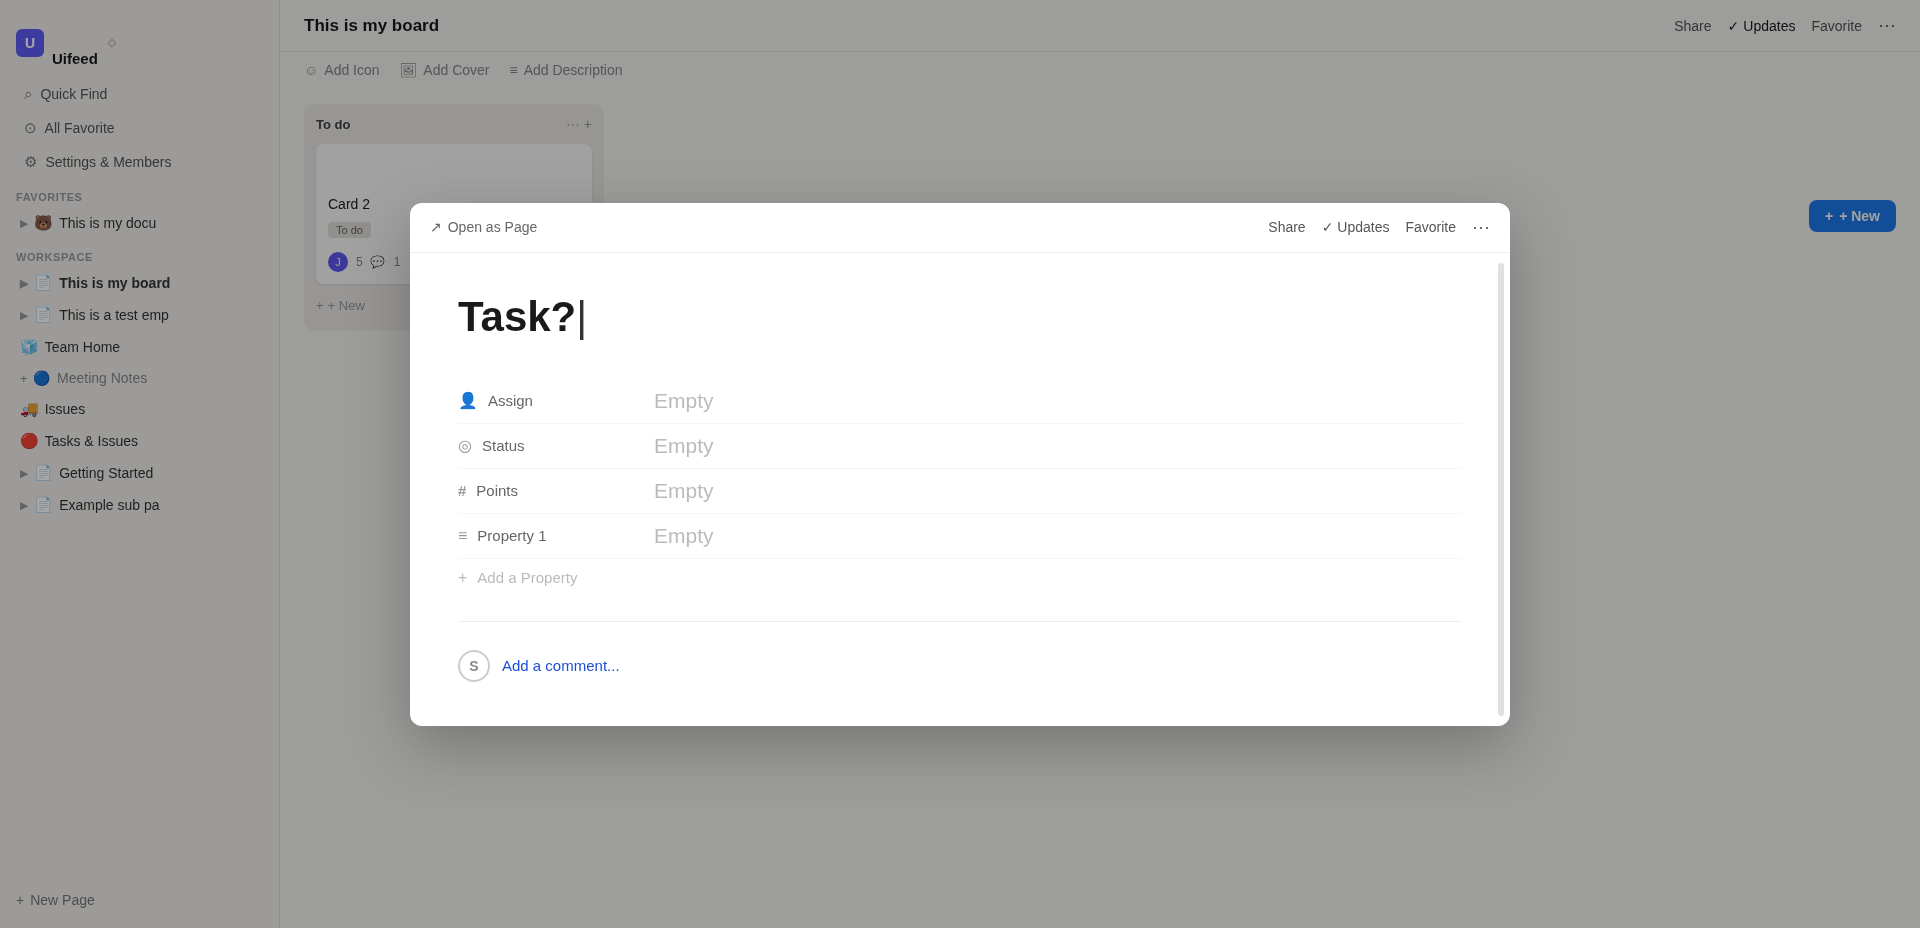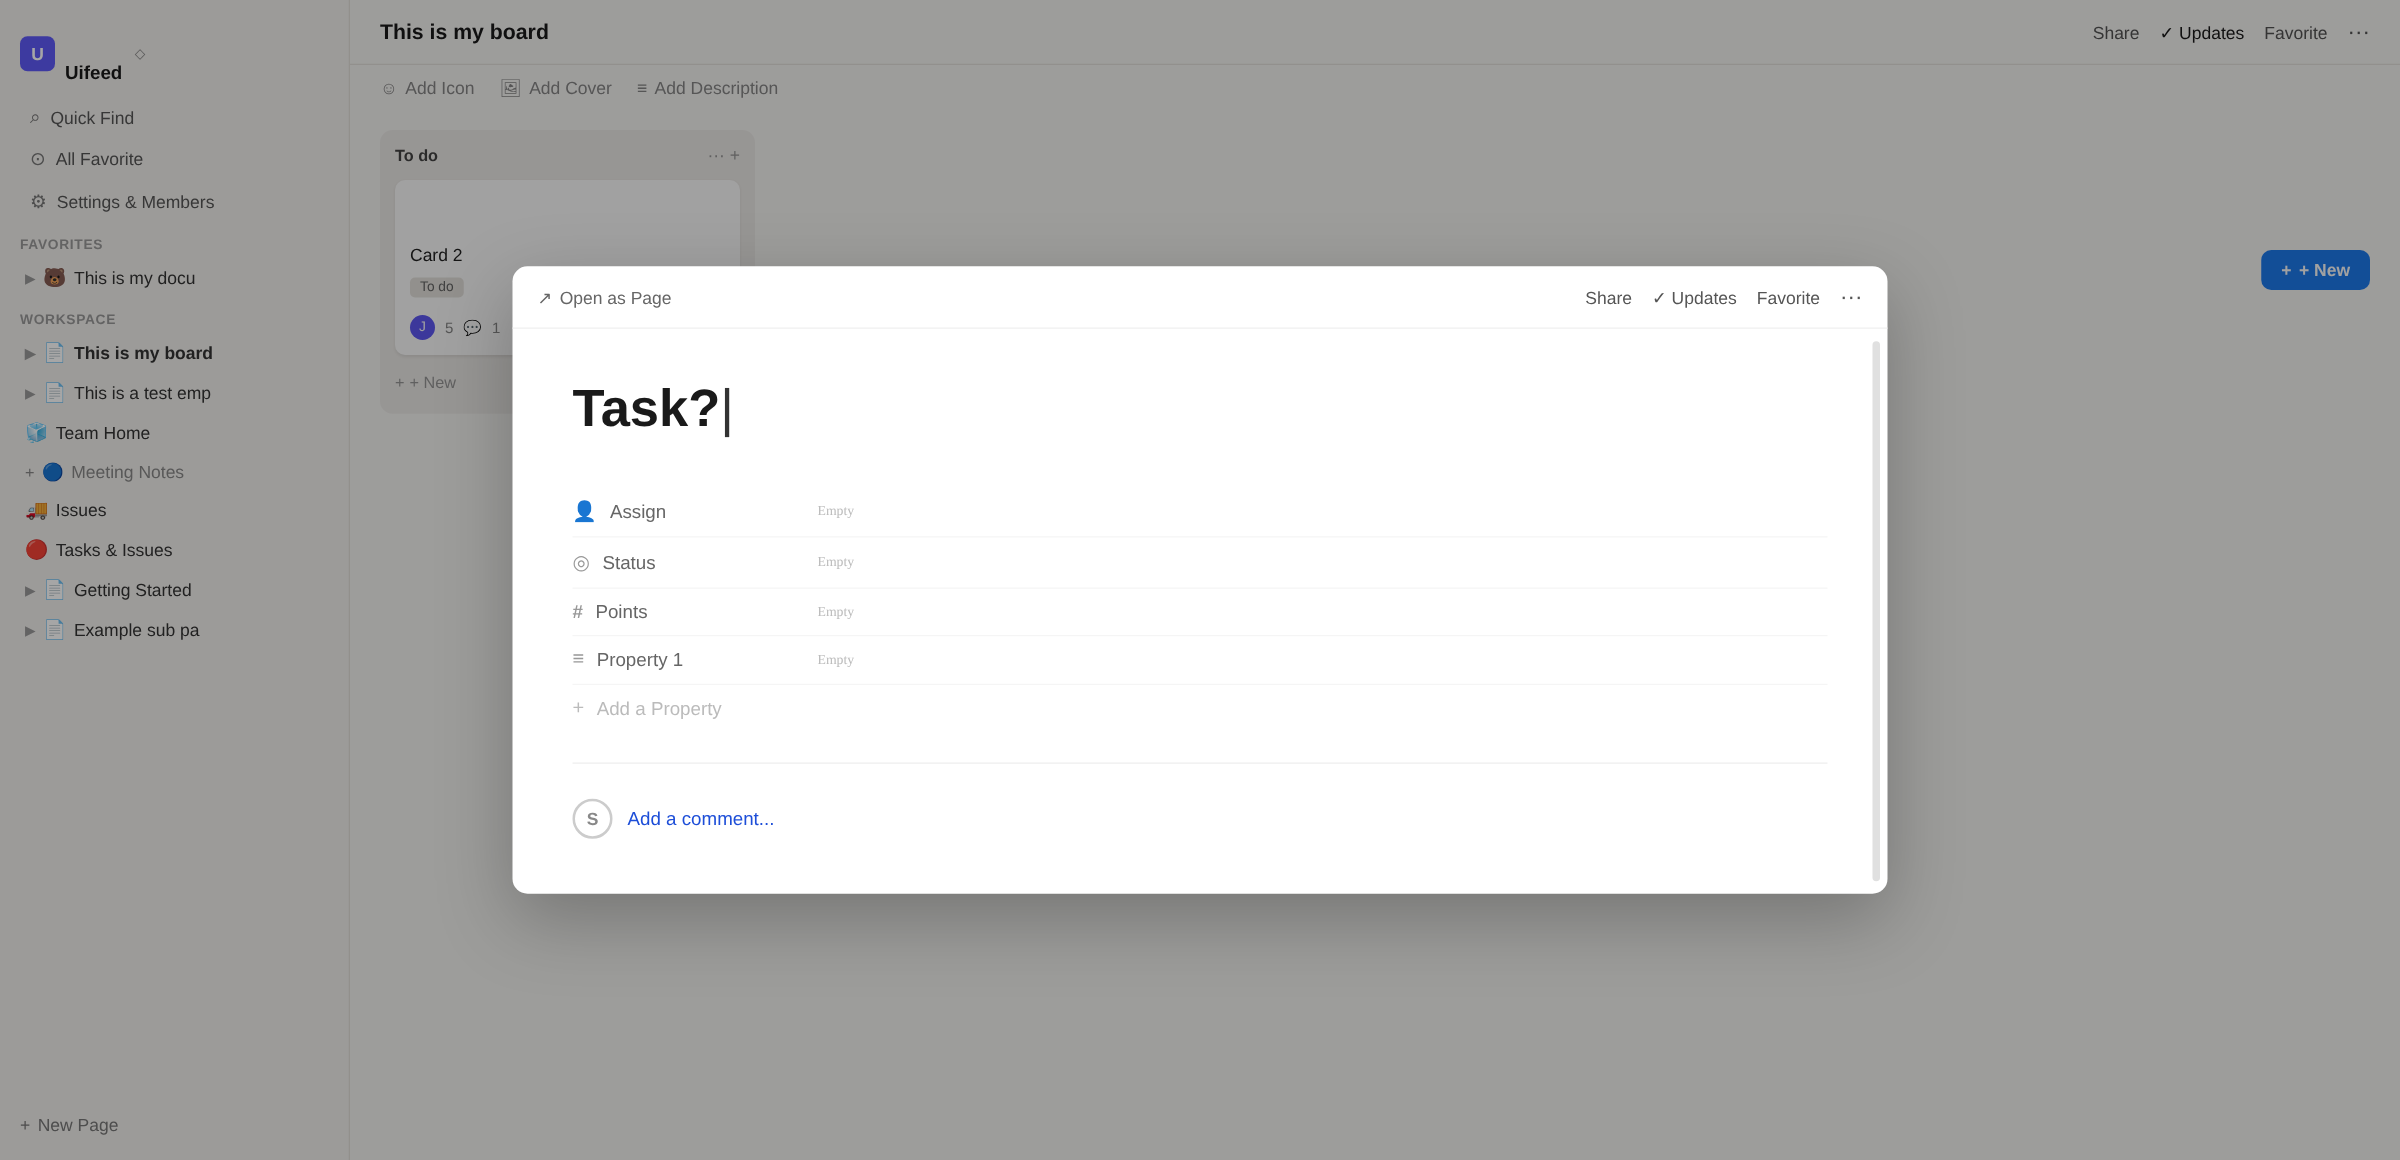--- a/index.html
+++ b/index.html
@@ -364,23 +364,22 @@
       align-items: center;
       gap: 10px;
       width: 180px;
       color: #666;
       font-size: 15px;
       flex-shrink: 0;
     }
     .property-label .prop-icon { font-size: 16px; color: #999; }
     .property-value {
       color: #bbb;
-      font-size: 11px;
-      cursor: pointer;
-      font-family: Liberation Serif, serif;
+      font-size: 21px;
+      cursor: pointer;
     }
 
     .add-property-row {
       display: flex;
       align-items: center;
       gap: 10px;
       padding: 10px 0;
       color: #bbb;
       font-size: 15px;
       cursor: pointer;

